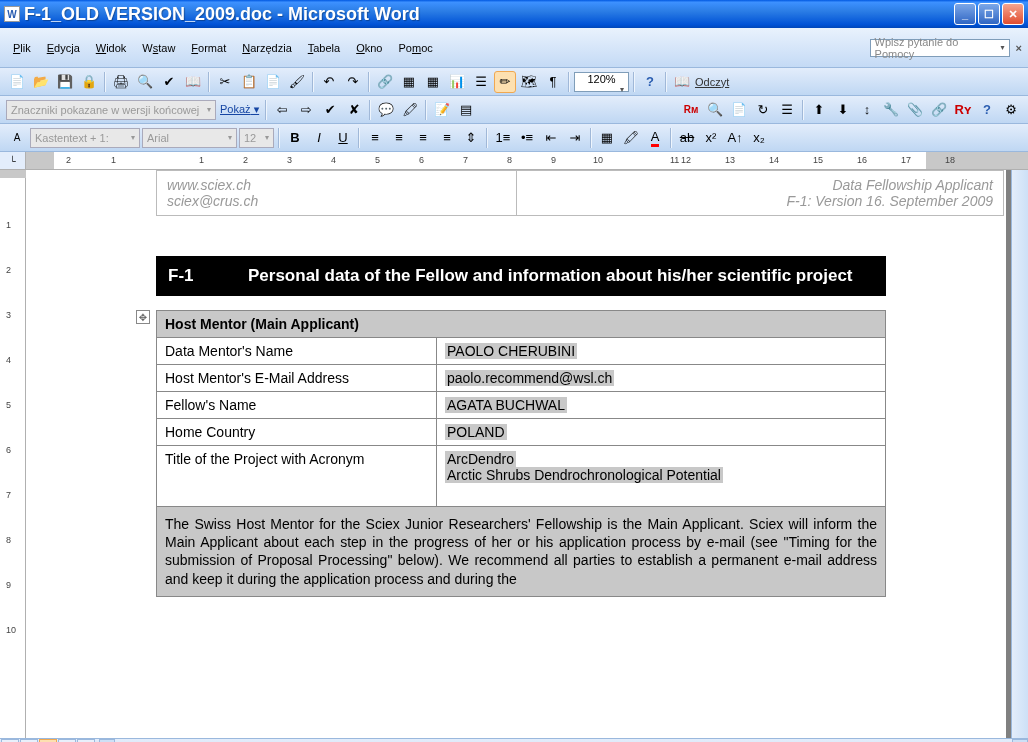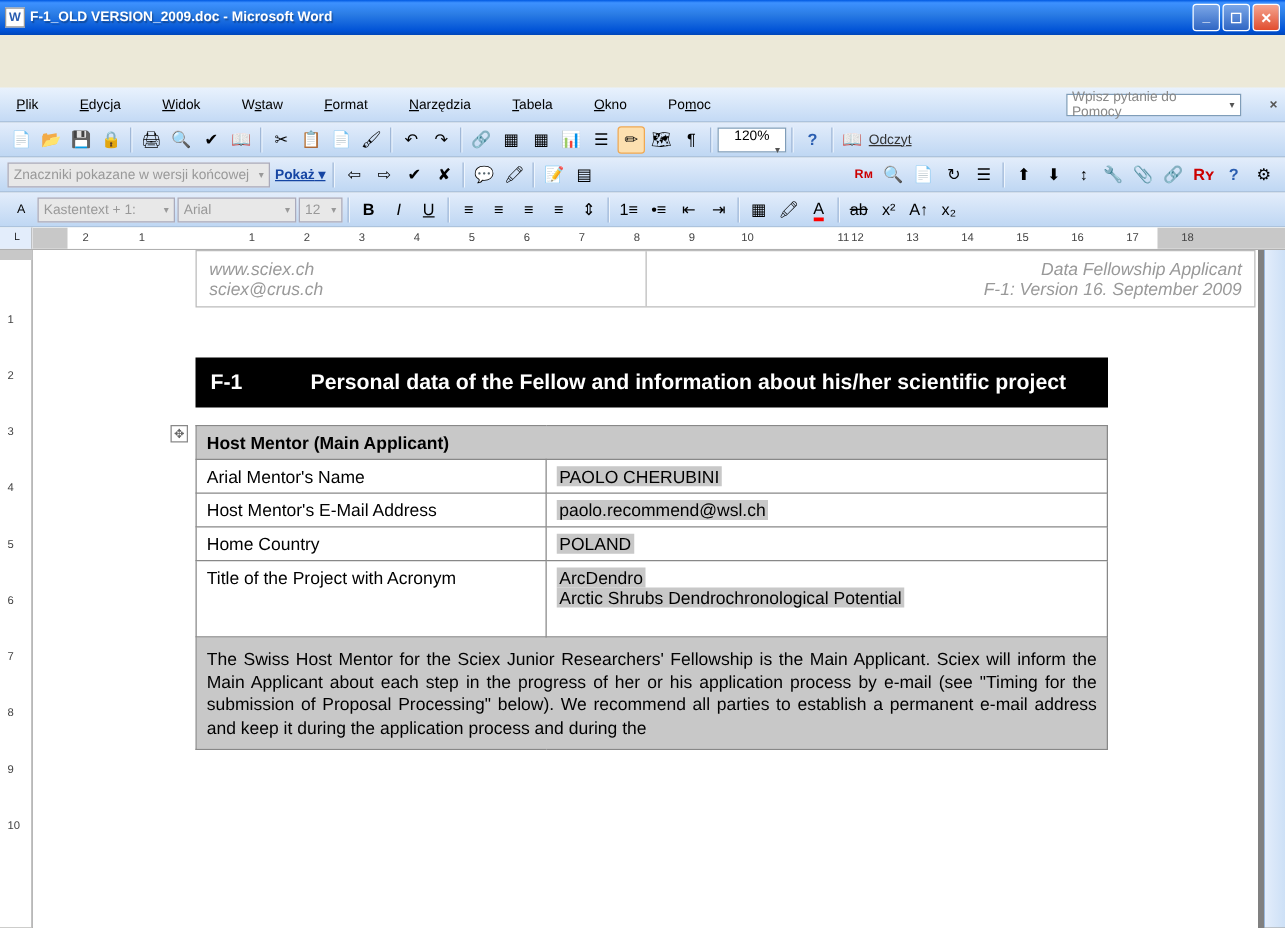--- a/index.html
+++ b/index.html
@@ -1,46 +1,46 @@
 <!DOCTYPE html>
 <html><head>
 <meta charset="utf-8">
 <style>
 * { margin: 0; padding: 0; box-sizing: border-box; font-family: Tahoma, Arial, sans-serif; }
 body { background: #ece9d8; font-size: 11px; overflow: hidden; width: 1028px; height: 742px; }
 
 .titlebar { background: linear-gradient(to bottom, #0058e1 0%, #3d91ff 8%, #2b7de5 40%, #0052d6 88%, #0046b8 100%); height: 28px; display: flex; align-items: center; padding: 0 4px; color: white; }
 .titlebar .icon { width: 16px; height: 16px; background: #fff; border: 1px solid #999; margin-right: 4px; display: flex; align-items: center; justify-content: center; font-size: 10px; color: #2a5db0; font-weight: bold; }
-.titlebar .title { flex: 1; font-size: 11px; font-weight: bold; text-shadow: 1px 1px 1px rgba(0,0,0,0.3); }
+.titlebar .title { flex: 1; font-size: 18px; font-weight: bold; text-shadow: 1px 1px 1px rgba(0,0,0,0.3); }
 .window-btns { display: flex; gap: 2px; }
 .window-btn { width: 22px; height: 22px; border: 1px solid #fff; border-radius: 3px; display: flex; align-items: center; justify-content: center; font-weight: bold; color: white; }
 .window-btn.min { background: linear-gradient(to bottom, #7ba7e8, #3066c3); }
 .window-btn.max { background: linear-gradient(to bottom, #7ba7e8, #3066c3); }
 .window-btn.close { background: linear-gradient(to bottom, #f5a58f, #e14d2f); }
 
-.menubar { background: linear-gradient(to bottom, #e9f2fd, #c4daf5); height: 28px; display: flex; align-items: center; padding: 0 6px; gap: 19px; border-bottom: 1px solid #9ab8dd; margin-top: 42px; }
+.menubar { background: linear-gradient(to bottom, #e9f2fd, #c4daf5); height: 40px; display: flex; align-items: center; padding: 0 6px; gap: 2px; border-bottom: 1px solid #9ab8dd; }
 .menubar .menu-item { padding: 3px 7px; cursor: default; font-size: 11px; }
 .menubar .menu-item u { text-decoration: underline; }
 .menubar .spacer { flex: 1; }
 .help-box { background: #fff; border: 1px solid #7f9db9; width: 140px; height: 18px; padding: 1px 4px; font-size: 11px; color: #888; display: flex; align-items: center; justify-content: flex-end; }
 .help-box .dd { margin-left: auto; color: #555; font-size: 8px; }
 .mclose { margin-left: 4px; color: #555; font-weight: bold; }
 
 .toolbar { background: linear-gradient(to bottom, #e3edfb, #bfd7f3); height: 28px; display: flex; align-items: center; padding: 2px 6px; gap: 2px; border-bottom: 1px solid #9ab8dd; }
 .tbtn { width: 22px; height: 22px; display: flex; align-items: center; justify-content: center; border: 1px solid transparent; border-radius: 3px; font-size: 13px; }
 .tsep { width: 2px; height: 20px; border-left: 1px solid #a0b8d8; border-right: 1px solid #eef5fd; margin: 0 2px; }
 .tdd { width: 100px; height: 20px; background: #fff; border: 1px solid #7f9db9; display: flex; align-items: center; padding: 0 4px; font-size: 11px; }
 .tdd .arr { margin-left: auto; font-size: 8px; color: #555; }
 .tdd.zoom { width: 55px; flex-direction: column; }
 .tbtn.toggle-on { border-color: #f0a851; background: #fde0b0; }
 
 .toolbar2 { background: linear-gradient(to bottom, #e3edfb, #bfd7f3); height: 28px; display: flex; align-items: center; padding: 2px 6px; gap: 2px; border-bottom: 1px solid #9ab8dd; }
 .revdd { width: 210px; height: 20px; background: #e8e8e8; border: 1px solid #aab; color: #999; display: flex; align-items: center; padding: 0 4px; font-size: 11px; }
 .revdd .arr { margin-left: auto; font-size: 8px; }
-.showlink { color: #1545a3; text-decoration: underline; font-size: 11px; margin: 0 2px; font-weight: bold; }
+.showlink { color: #1545a3; text-decoration: underline; font-size: 11px; margin: 0 2px; }
 
 .toolbar3 { background: linear-gradient(to bottom, #e3edfb, #bfd7f3); height: 28px; display: flex; align-items: center; padding: 2px 6px; gap: 2px; border-bottom: 1px solid #9ab8dd; }
 .style-dd { width: 110px; height: 20px; background: #e8e8e8; border: 1px solid #aab; color: #999; padding: 0 4px; display: flex; align-items: center; font-size: 11px; }
 .style-dd .arr { margin-left: auto; font-size: 8px; }
 .font-dd { width: 95px; }
 .size-dd { width: 35px; }
 
 .ruler-row { display: flex; background: #fff; border-bottom: 1px solid #b0b0b0; height: 18px; }
 .ruler-corner { width: 26px; background: #e3edfb; border-right: 1px solid #b0b0b0; display: flex; align-items: center; justify-content: center; font-size: 9px; }
 .ruler { flex: 1; background: #fff; position: relative; font-size: 9px; color: #444; overflow: hidden; }
@@ -302,26 +302,30 @@
         <div class="txt">Personal data of the Fellow and information about his/her scientific project</div>
       </div>
 
       <div class="move-handle">✥</div>
       <table class="data-table">
         <tbody>
             <tr>
               <th colspan="2">Host Mentor (Main Applicant)</th>
             </tr>
         <tr>
-          <td class="lbl">Arial Mentor's Name</td>
+          <td class="lbl">Data Mentor's Name</td>
           <td><span class="hl">PAOLO CHERUBINI</span></td>
         </tr>
         <tr>
           <td class="lbl">Host Mentor's E-Mail Address</td>
           <td><span class="hl">paolo.recommend@wsl.ch</span></td>
+        </tr>
+        <tr>
+          <td class="lbl">Fellow's Name</td>
+          <td><span class="hl">AGATA BUCHWAL</span></td>
         </tr>
         <tr>
           <td class="lbl">Home Country</td>
           <td><span class="hl">POLAND</span></td>
         </tr>
         <tr>
           <td class="lbl">Title of the Project with Acronym</td>
           <td>
             <span class="hl">ArcDendro</span><br>
             <span class="hl">Arctic Shrubs Dendrochronological Potential</span>

